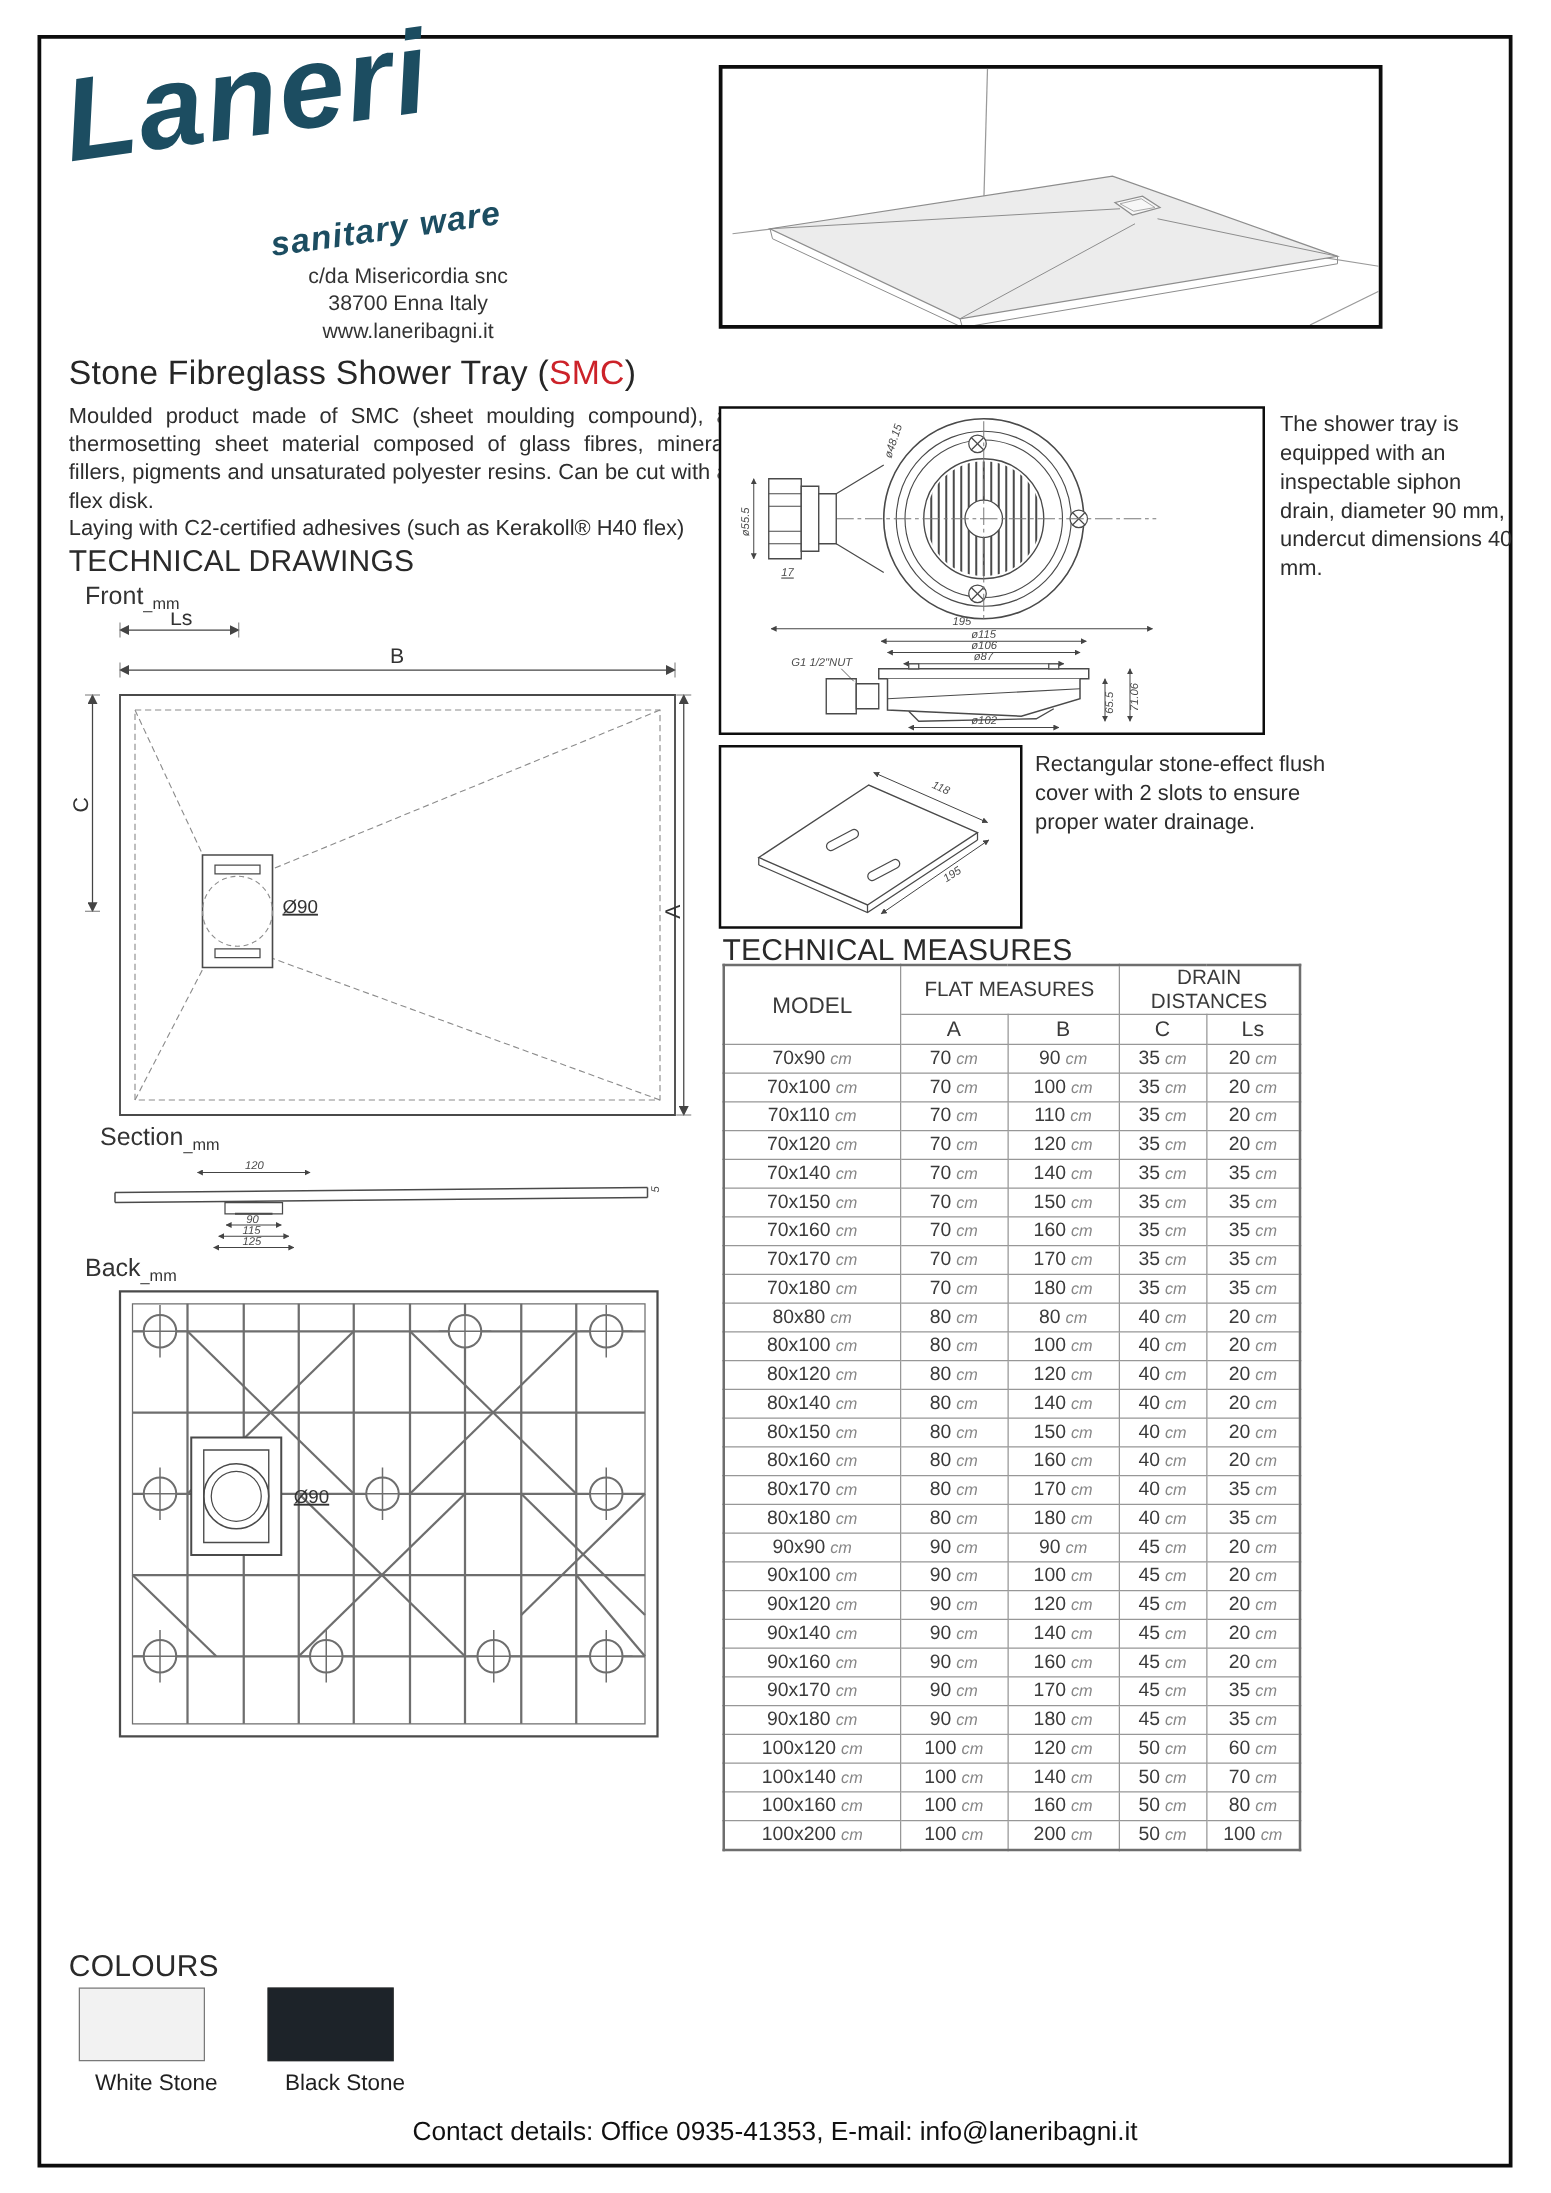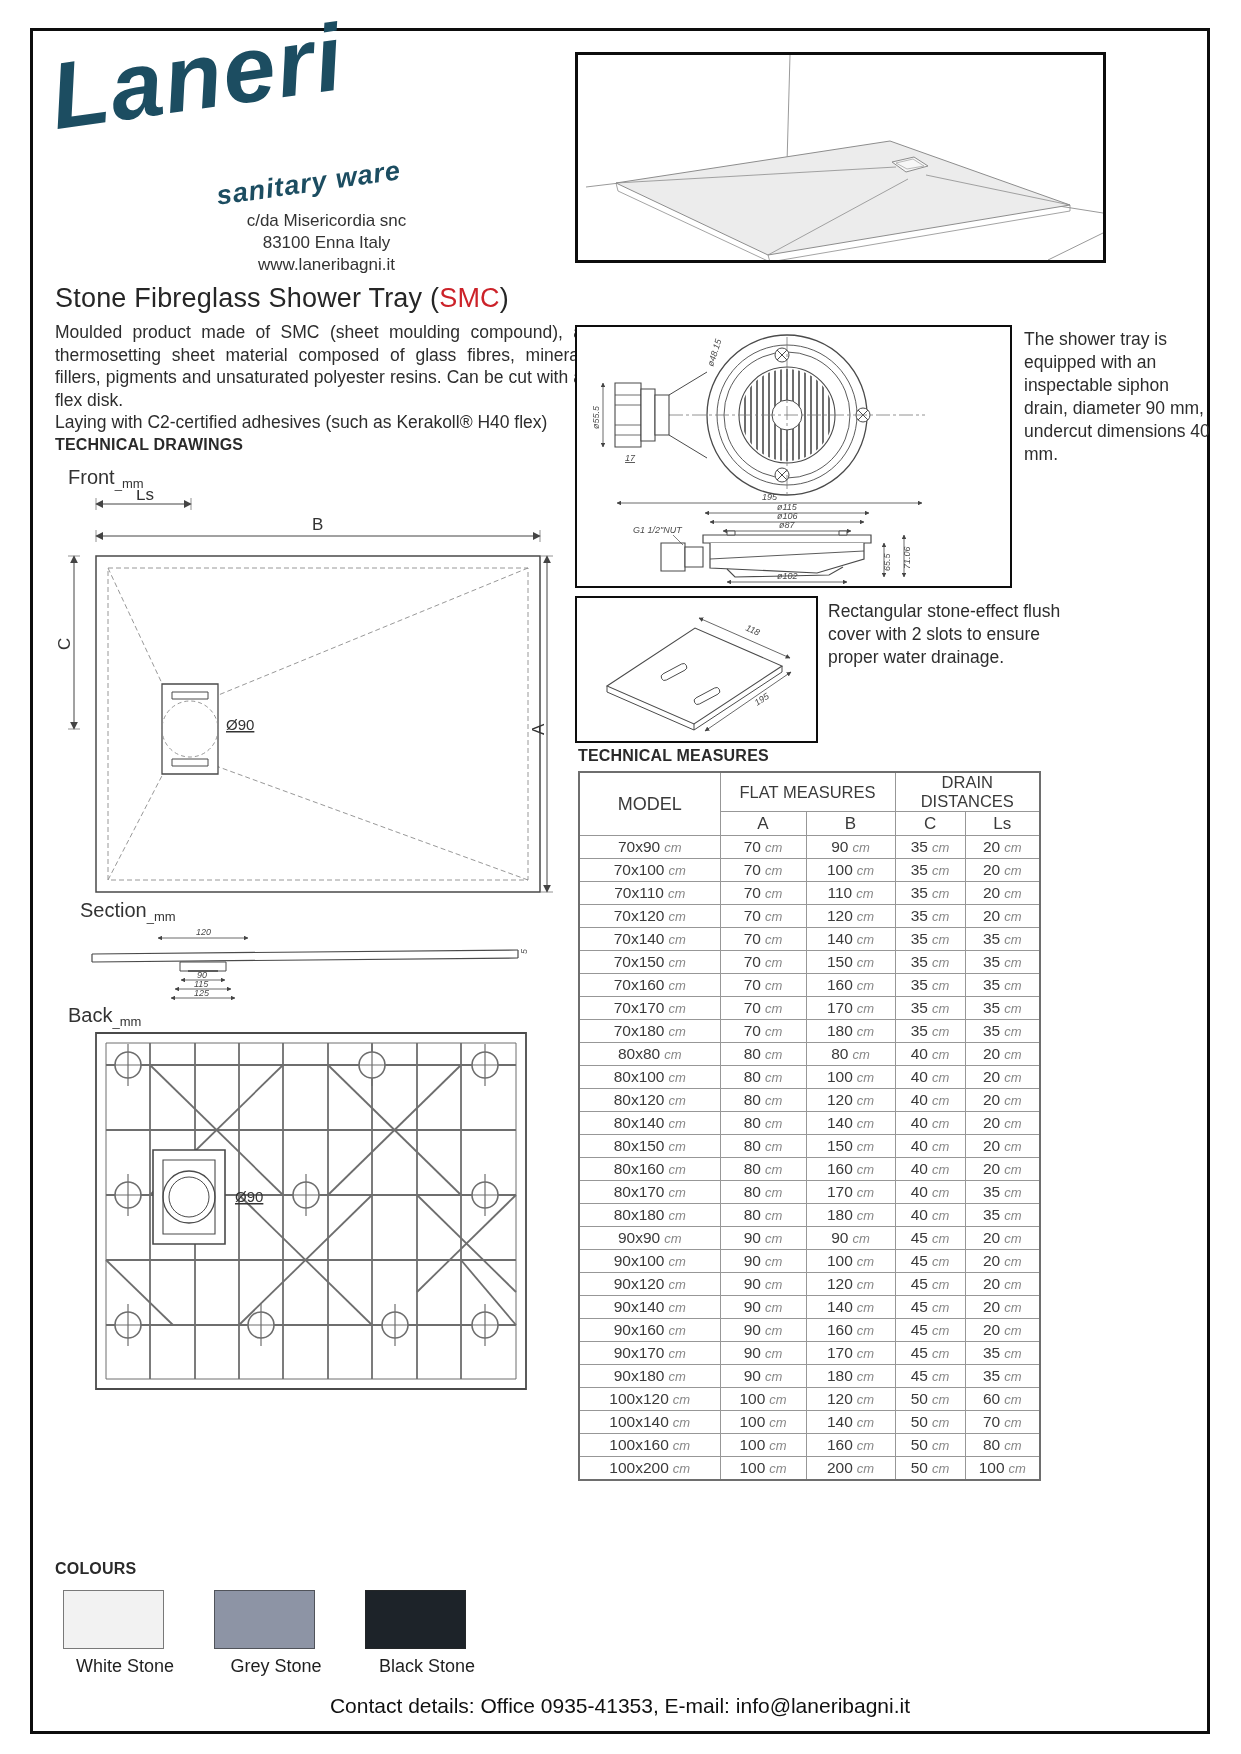--- a/index.html
+++ b/index.html
@@ -15,21 +15,21 @@
 
   
   #tray3d-box{left:575px;top:52px;width:531px;height:211px;border:3px solid #0d0d0d;background:#fff}
 
   
   #title{left:55px;top:283px;font-size:27px;font-weight:normal;color:#262626;letter-spacing:.2px}
   #title .accent{color:#cc2229}
   #intro-text{left:55px;top:321px;width:528px;font-size:17.5px;line-height:1.29;color:#2d2d2d}
   #intro-text p.just{text-align:justify}
 
-  .h2{font-size:16px;font-weight:bold;color:#2a2a2a;letter-spacing:.2px}
+  .h2{font-size:24px;font-weight:normal;color:#2a2a2a;letter-spacing:.2px}
   #td-heading{left:55px;top:436px}
   #tm-heading{left:578px;top:747px}
   #colours-heading{left:55px;top:1560px}
 
   .fig-label{font-size:20px;color:#333}
   .fig-label .sub{font-size:13px;vertical-align:-4px}
   #front-label{left:68px;top:466px}
   #section-label{left:80px;top:899px}
   #back-label{left:68px;top:1004px}
 
@@ -69,21 +69,21 @@
 </style>
 </head>
 <body>
 
 <div id="frame" class="abs"></div>
 
 <div id="logo-word" class="abs">Laneri</div>
 <div id="logo-tagline" class="abs">sanitary ware</div>
 <div id="address" class="abs">
   <div>c/da Misericordia snc</div>
-  <div>83100 Enna Italy</div>
+  <div>38700 Enna Italy</div>
   <div>www.laneribagni.it</div>
 </div>
 
 <div id="tray3d-box" class="abs">
   <svg class="draw" width="525" height="205" viewBox="0 0 525 205">
     <g stroke="#9a9a9a" stroke-width="1" fill="none">
       <line x1="212" y1="0" x2="209" y2="108"></line>
       <line x1="209" y1="108" x2="8" y2="132"></line>
       <line x1="209" y1="108" x2="525" y2="158"></line>
       <line x1="470" y1="205" x2="525" y2="178"></line>
@@ -584,22 +584,18 @@
     </tbody>
 </table>
 
 <div id="colours-heading" class="abs h2">COLOURS</div>
 <div id="swatches" class="abs">
     <div class="swatch">
       <div class="swatch-box" style="background: rgb(242, 242, 242);"></div>
       <div class="swatch-label">White Stone</div>
     </div>
     <div class="swatch">
-      <div class="swatch-box" style="background: rgb(141, 148, 165);"></div>
-      <div class="swatch-label">Grey Stone</div>
-    </div>
-    <div class="swatch">
       <div class="swatch-box" style="background: rgb(29, 35, 41);"></div>
       <div class="swatch-label">Black Stone</div>
     </div>
   </div>
 
 <div id="footer" class="abs">Contact details: Office 0935-41353, E-mail: info@laneribagni.it</div>
 
 </body></html>

